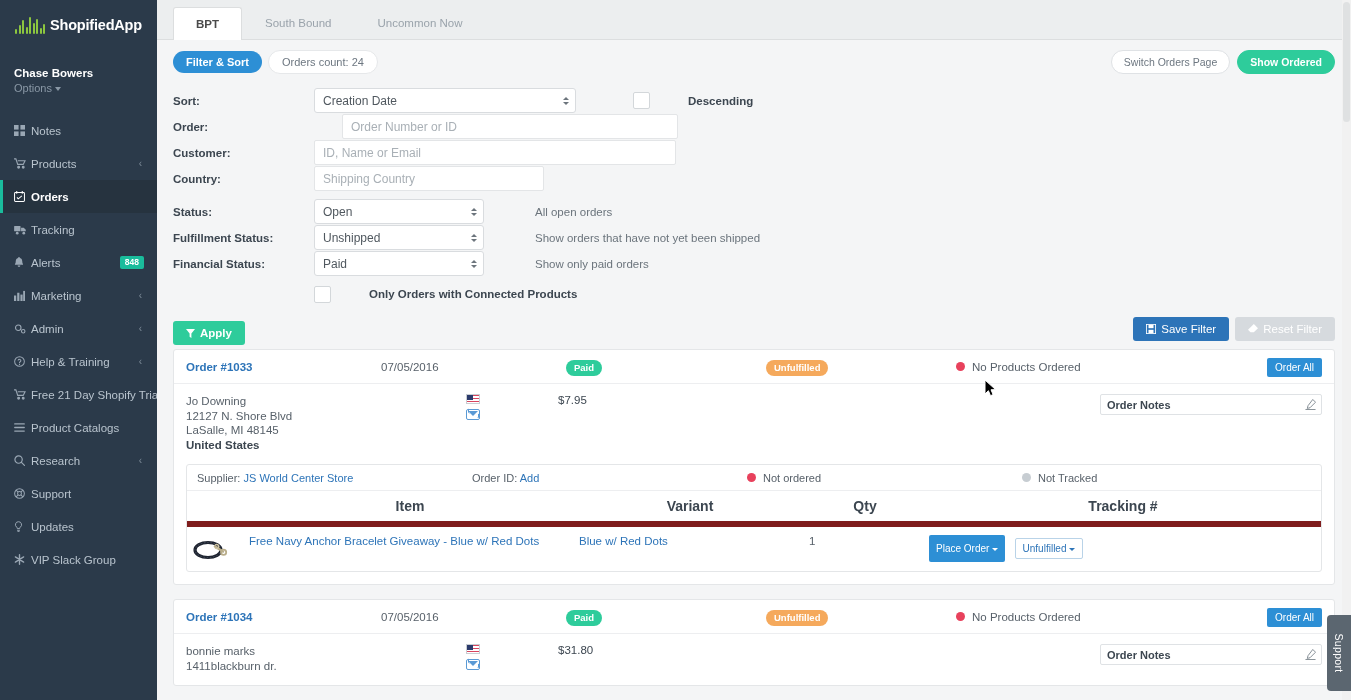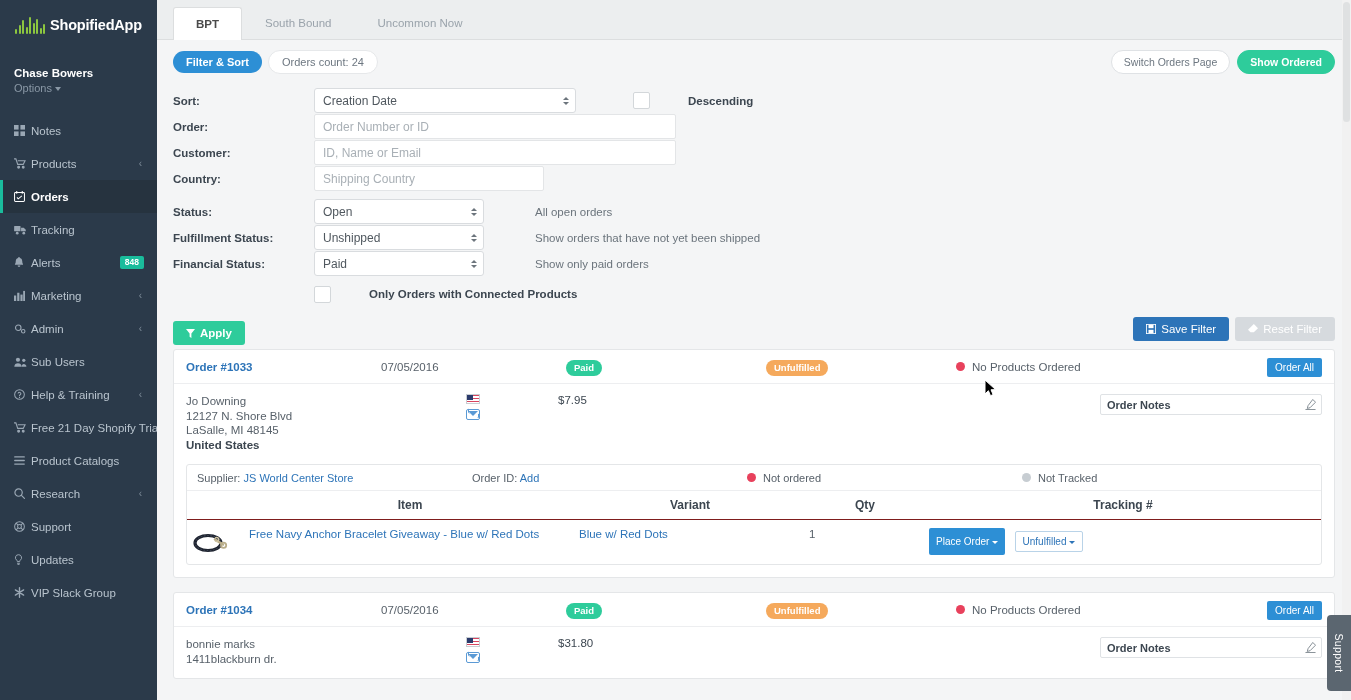--- a/index.html
+++ b/index.html
@@ -236,22 +236,22 @@
     border-bottom: 1px solid #edeef0; font-size: 11px; color: #58616a;
   }
   .supplier-head a { color: #2d74b8; text-decoration: none; }
   .sh-1 { width: 275px; flex: 0 0 275px; }
   .sh-2 { width: 275px; flex: 0 0 275px; }
   .sh-3 { width: 275px; flex: 0 0 275px; display: flex; align-items: center; }
   .sh-4 { flex: 1; display: flex; align-items: center; }
 
   .ptable { width: 100%; border-collapse: collapse; }
   .ptable th {
-    font-size: 12px; color: #3c4650; font-weight: bold;
-    padding: 7px 4px; border-bottom: 1px solid #7f1d1d; text-align: center;
+    font-size: 14px; color: #3c4650; font-weight: bold;
+    padding: 7px 4px; border-bottom: 6px solid #7f1d1d; text-align: center;
   }
   .ptable td { padding: 8px 4px; font-size: 11.5px; color: #58616a; vertical-align: top; }
   .col-img { width: 58px; }
   .col-item { width: 330px; text-align: center; }
   .col-var { width: 230px; text-align: center; }
   .col-qty { width: 120px; text-align: center; }
   .col-trk { text-align: center; }
   .ptable td.col-item, .ptable td.col-var { text-align: left; }
   .ptable td.col-qty { text-align: left; }
   .item-link { color: #2d74b8; text-decoration: none; }
@@ -396,31 +396,20 @@
             <svg width="12" height="11" viewBox="0 0 13 12" fill="none" stroke="currentColor" stroke-width="1.2">
               <circle cx="4.6" cy="5.2" r="3"></circle>
               <circle cx="10" cy="9" r="1.9"></circle>
             </svg>
           </span>
           <span class="lbl">Admin</span>
           <span class="chev">‹</span>
         </a>
         <a class="nav-item" href="#">
           <span class="ico">
-            <svg width="13" height="10" viewBox="0 0 14 11" fill="currentColor">
-              <circle cx="4.2" cy="3" r="2.3"></circle>
-              <path d="M0.2 10.6c0-2.3 1.8-3.6 4-3.6s4 1.3 4 3.6z"></path>
-              <circle cx="10.6" cy="3.6" r="1.8"></circle>
-              <path d="M8.2 10.6c0-1.8 1.1-3 2.4-3s2.9 1.2 2.9 3z"></path>
-            </svg>
-          </span>
-          <span class="lbl">Sub Users</span>
-        </a>
-        <a class="nav-item" href="#">
-          <span class="ico">
             <svg width="11" height="11" viewBox="0 0 12 12" fill="none" stroke="currentColor" stroke-width="1.1">
               <circle cx="6" cy="6" r="5.3"></circle>
               <path d="M4.5 4.5a1.6 1.6 0 0 1 3 .6c0 1.1-1.5 1.2-1.5 2.2" stroke-linecap="round"></path>
               <circle cx="6" cy="9.2" r="0.65" fill="currentColor" stroke="none"></circle>
             </svg>
           </span>
           <span class="lbl">Help &amp; Training</span>
           <span class="chev">‹</span>
         </a>
         <a class="nav-item" href="#">
@@ -510,21 +499,21 @@
               <i class="up"></i>
               <i class="dn"></i>
             </span>
         </div>
         <span class="cbox" style="margin-left:28px"></span>
         <span class="chk-label">Descending</span>
       </div>
 
       <div class="frow">
         <div class="flabel">Order:</div>
-        <input class="finput" style="width: 362px;" placeholder="Order Number or ID">
+        <input class="finput" style="width: 336px; margin-left: 28px;" placeholder="Order Number or ID">
       </div>
 
       <div class="frow">
         <div class="flabel">Customer:</div>
         <input class="finput" style="width: 362px;" placeholder="ID, Name or Email">
       </div>
 
       <div class="frow" style="margin-bottom:8px">
         <div class="flabel">Country:</div>
         <input class="finput" style="width: 230px;" placeholder="Shipping Country">

